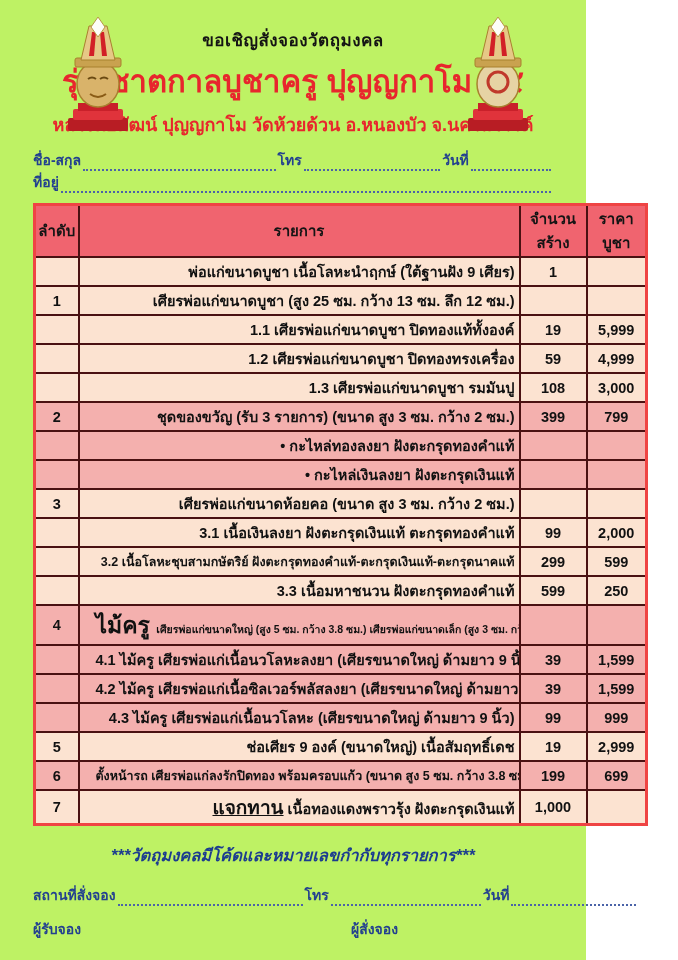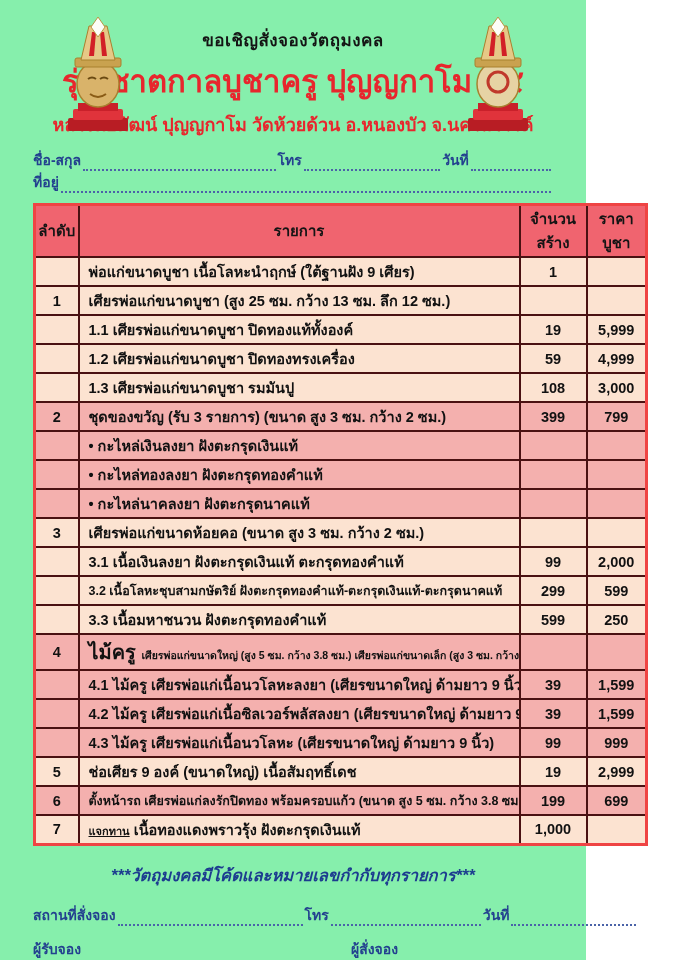--- a/index.html
+++ b/index.html
@@ -4,21 +4,21 @@
 <style>
   * { margin:0; padding:0; box-sizing:border-box; }
   html,body { background:#ffffff; }
   body {
     width:678px; height:960px;
     font-family:"Liberation Sans", sans-serif;
     color:#111;
     position:relative;
     overflow:hidden;
   }
-  .page { position:relative; width:586px; height:960px; background:#86efac; }
+  .page { position:relative; width:586px; height:960px; background:#bef264; }
 
   
   .idol { position:absolute; top:16px; }
   .idol.left { left:58px; }
   .idol.right { right:48px; }
   .header-text { padding-top:26px; text-align:center; }
   .invite-line { font-size:17px; font-weight:bold; color:#141414; letter-spacing:.5px; }
   .page-title  { font-size:31px; font-weight:bold; color:#e8262d; margin-top:3px; }
   .temple-line { font-size:18px; font-weight:bold; color:#e8262d; margin-top:4px; }
 
@@ -34,31 +34,31 @@
   
   table.order { border-collapse:collapse; margin:10px 33px 0; width:612px;
                 border:3px solid #ef4444; table-layout:fixed; }
   table.order th, table.order td { border:2px solid #4a1112; }
   table.order th {
     background:#f0646f; color:#141414; font-weight:bold; font-size:15px;
     height:26px; text-align:center; padding:1px 2px;
   }
   td { font-weight:bold; font-size:14.5px; height:29px; padding:1px 4px; }
   td.col-no    { text-align:center; }
-  td.col-item  { padding-left:9px; white-space:nowrap; overflow:hidden; }
+  td.col-item  { padding-left:16px; white-space:nowrap; overflow:hidden;text-align:right; }
   td.col-qty   { text-align:center; }
   td.col-price { text-align:center; }
   .c-no { width:44px; } .c-item { width:441px; } .c-qty { width:67px; } .c-price { width:60px; }
   tr.tone-light td { background:#fce3d1; }
   tr.tone-pink  td { background:#f4b0ae; }
   .part-n  { font-size:14.5px; }
-  .part-b  { font-size:20px; }
+  .part-b  { font-size:23px; }
   .part-s  { font-size:10.5px; }
   .part-sm { font-size:12.5px; }
-  .part-u  { font-size:11px; text-decoration:underline; }
+  .part-u  { font-size:19px; text-decoration:underline; }
 
   
   .note-line { text-align:center; color:#1c3c8f; font-weight:bold; font-style:italic;
                font-size:16.5px; margin-top:16px; }
   .form-bottom { margin-top:16px; }
   .form-bottom .form-line { margin-top:12px; }
   .fb1 { margin-top:14px; }
   .fb2 { margin-top:22px; }
   .w-place { flex:0 0 185px; } .w-bphone { flex:0 0 150px; } .w-bdate { flex:0 0 125px; }
   .half-left  { display:flex; flex:0 0 270px; align-items:flex-end; }
@@ -169,33 +169,27 @@
           <td class="col-price">3,000</td>
         </tr>
         <tr class="tone-pink">
           <td class="col-no">2</td>
           <td class="col-item"><span class="part-n">ชุดของขวัญ (รับ 3 รายการ)  (ขนาด สูง 3 ซม. กว้าง 2 ซม.)</span></td>
           <td class="col-qty">399</td>
           <td class="col-price">799</td>
         </tr>
         <tr class="tone-pink">
           <td class="col-no"></td>
+          <td class="col-item"><span class="part-n">• กะไหล่ทองลงยา ฝังตะกรุดทองคำแท้</span></td>
+          <td class="col-qty"></td>
+          <td class="col-price"></td>
+        </tr>
+        <tr class="tone-pink">
+          <td class="col-no"></td>
           <td class="col-item"><span class="part-n">• กะไหล่เงินลงยา ฝังตะกรุดเงินแท้</span></td>
-          <td class="col-qty"></td>
-          <td class="col-price"></td>
-        </tr>
-        <tr class="tone-pink">
-          <td class="col-no"></td>
-          <td class="col-item"><span class="part-n">• กะไหล่ทองลงยา ฝังตะกรุดทองคำแท้</span></td>
-          <td class="col-qty"></td>
-          <td class="col-price"></td>
-        </tr>
-        <tr class="tone-pink">
-          <td class="col-no"></td>
-          <td class="col-item"><span class="part-n">• กะไหล่นาคลงยา ฝังตะกรุดนาคแท้</span></td>
           <td class="col-qty"></td>
           <td class="col-price"></td>
         </tr>
         <tr class="tone-light">
           <td class="col-no">3</td>
           <td class="col-item"><span class="part-n">เศียรพ่อแก่ขนาดห้อยคอ  (ขนาด สูง 3 ซม. กว้าง 2 ซม.)</span></td>
           <td class="col-qty"></td>
           <td class="col-price"></td>
         </tr>
         <tr class="tone-light">

